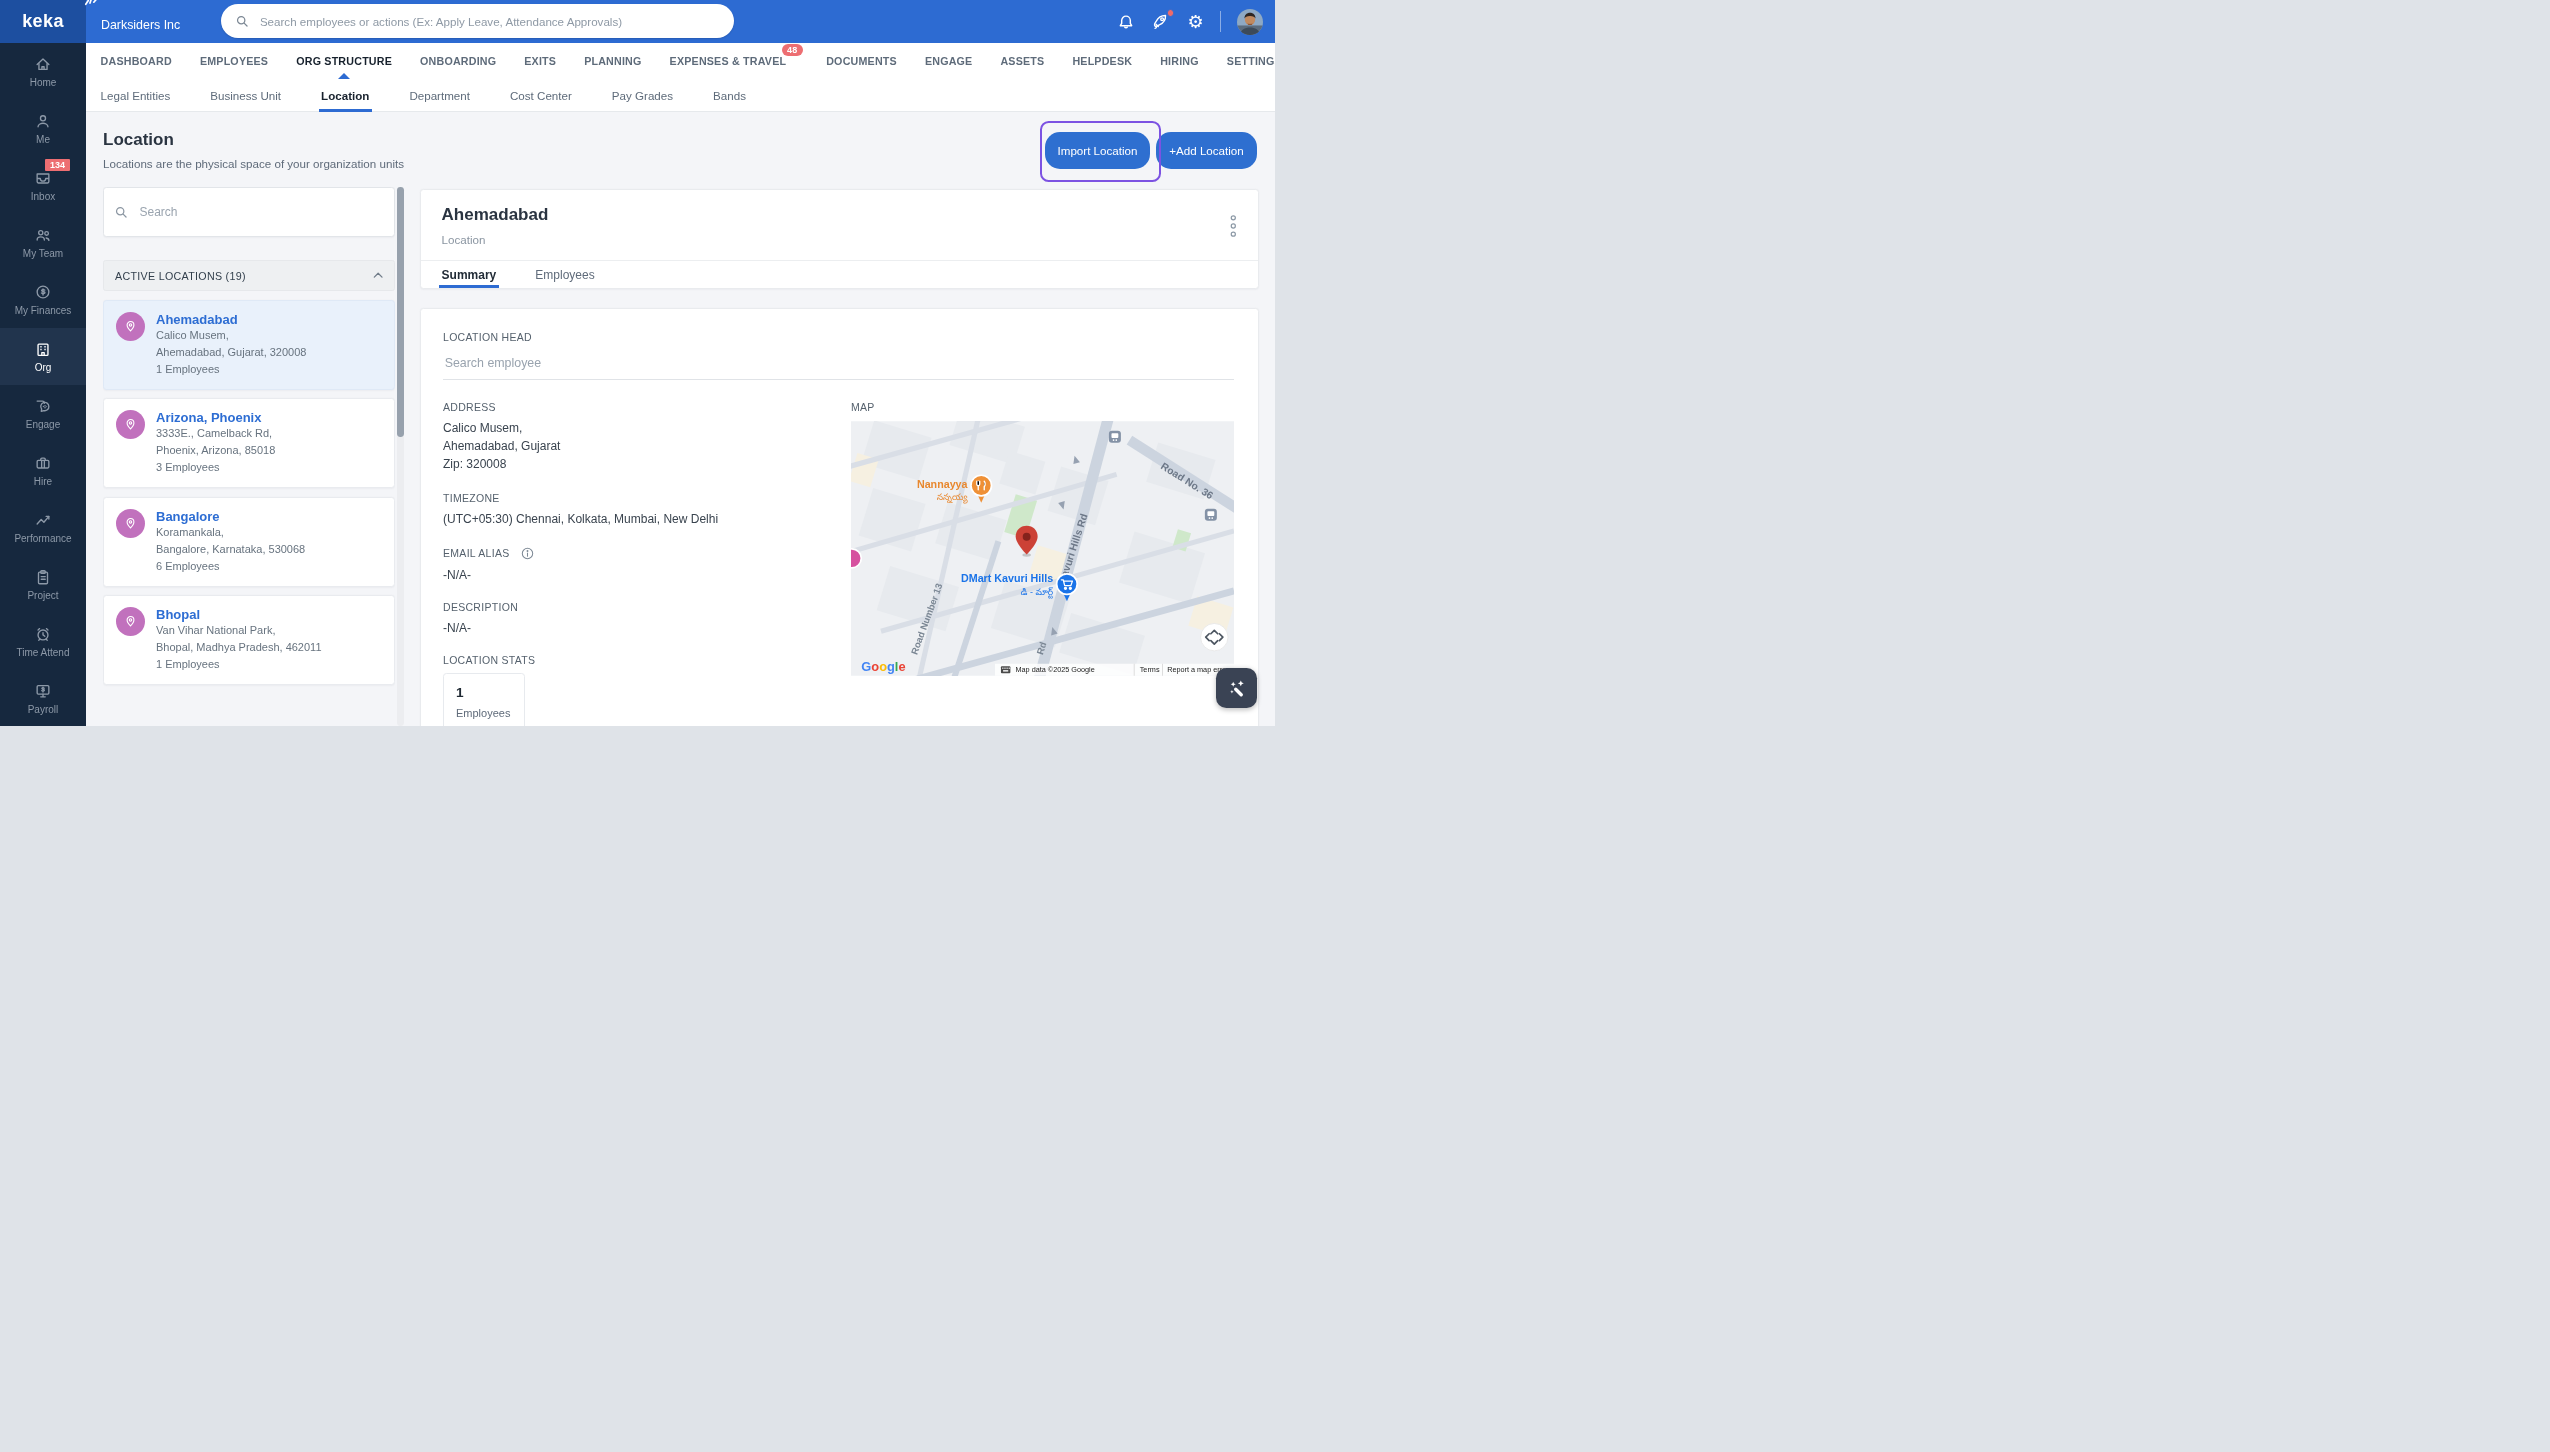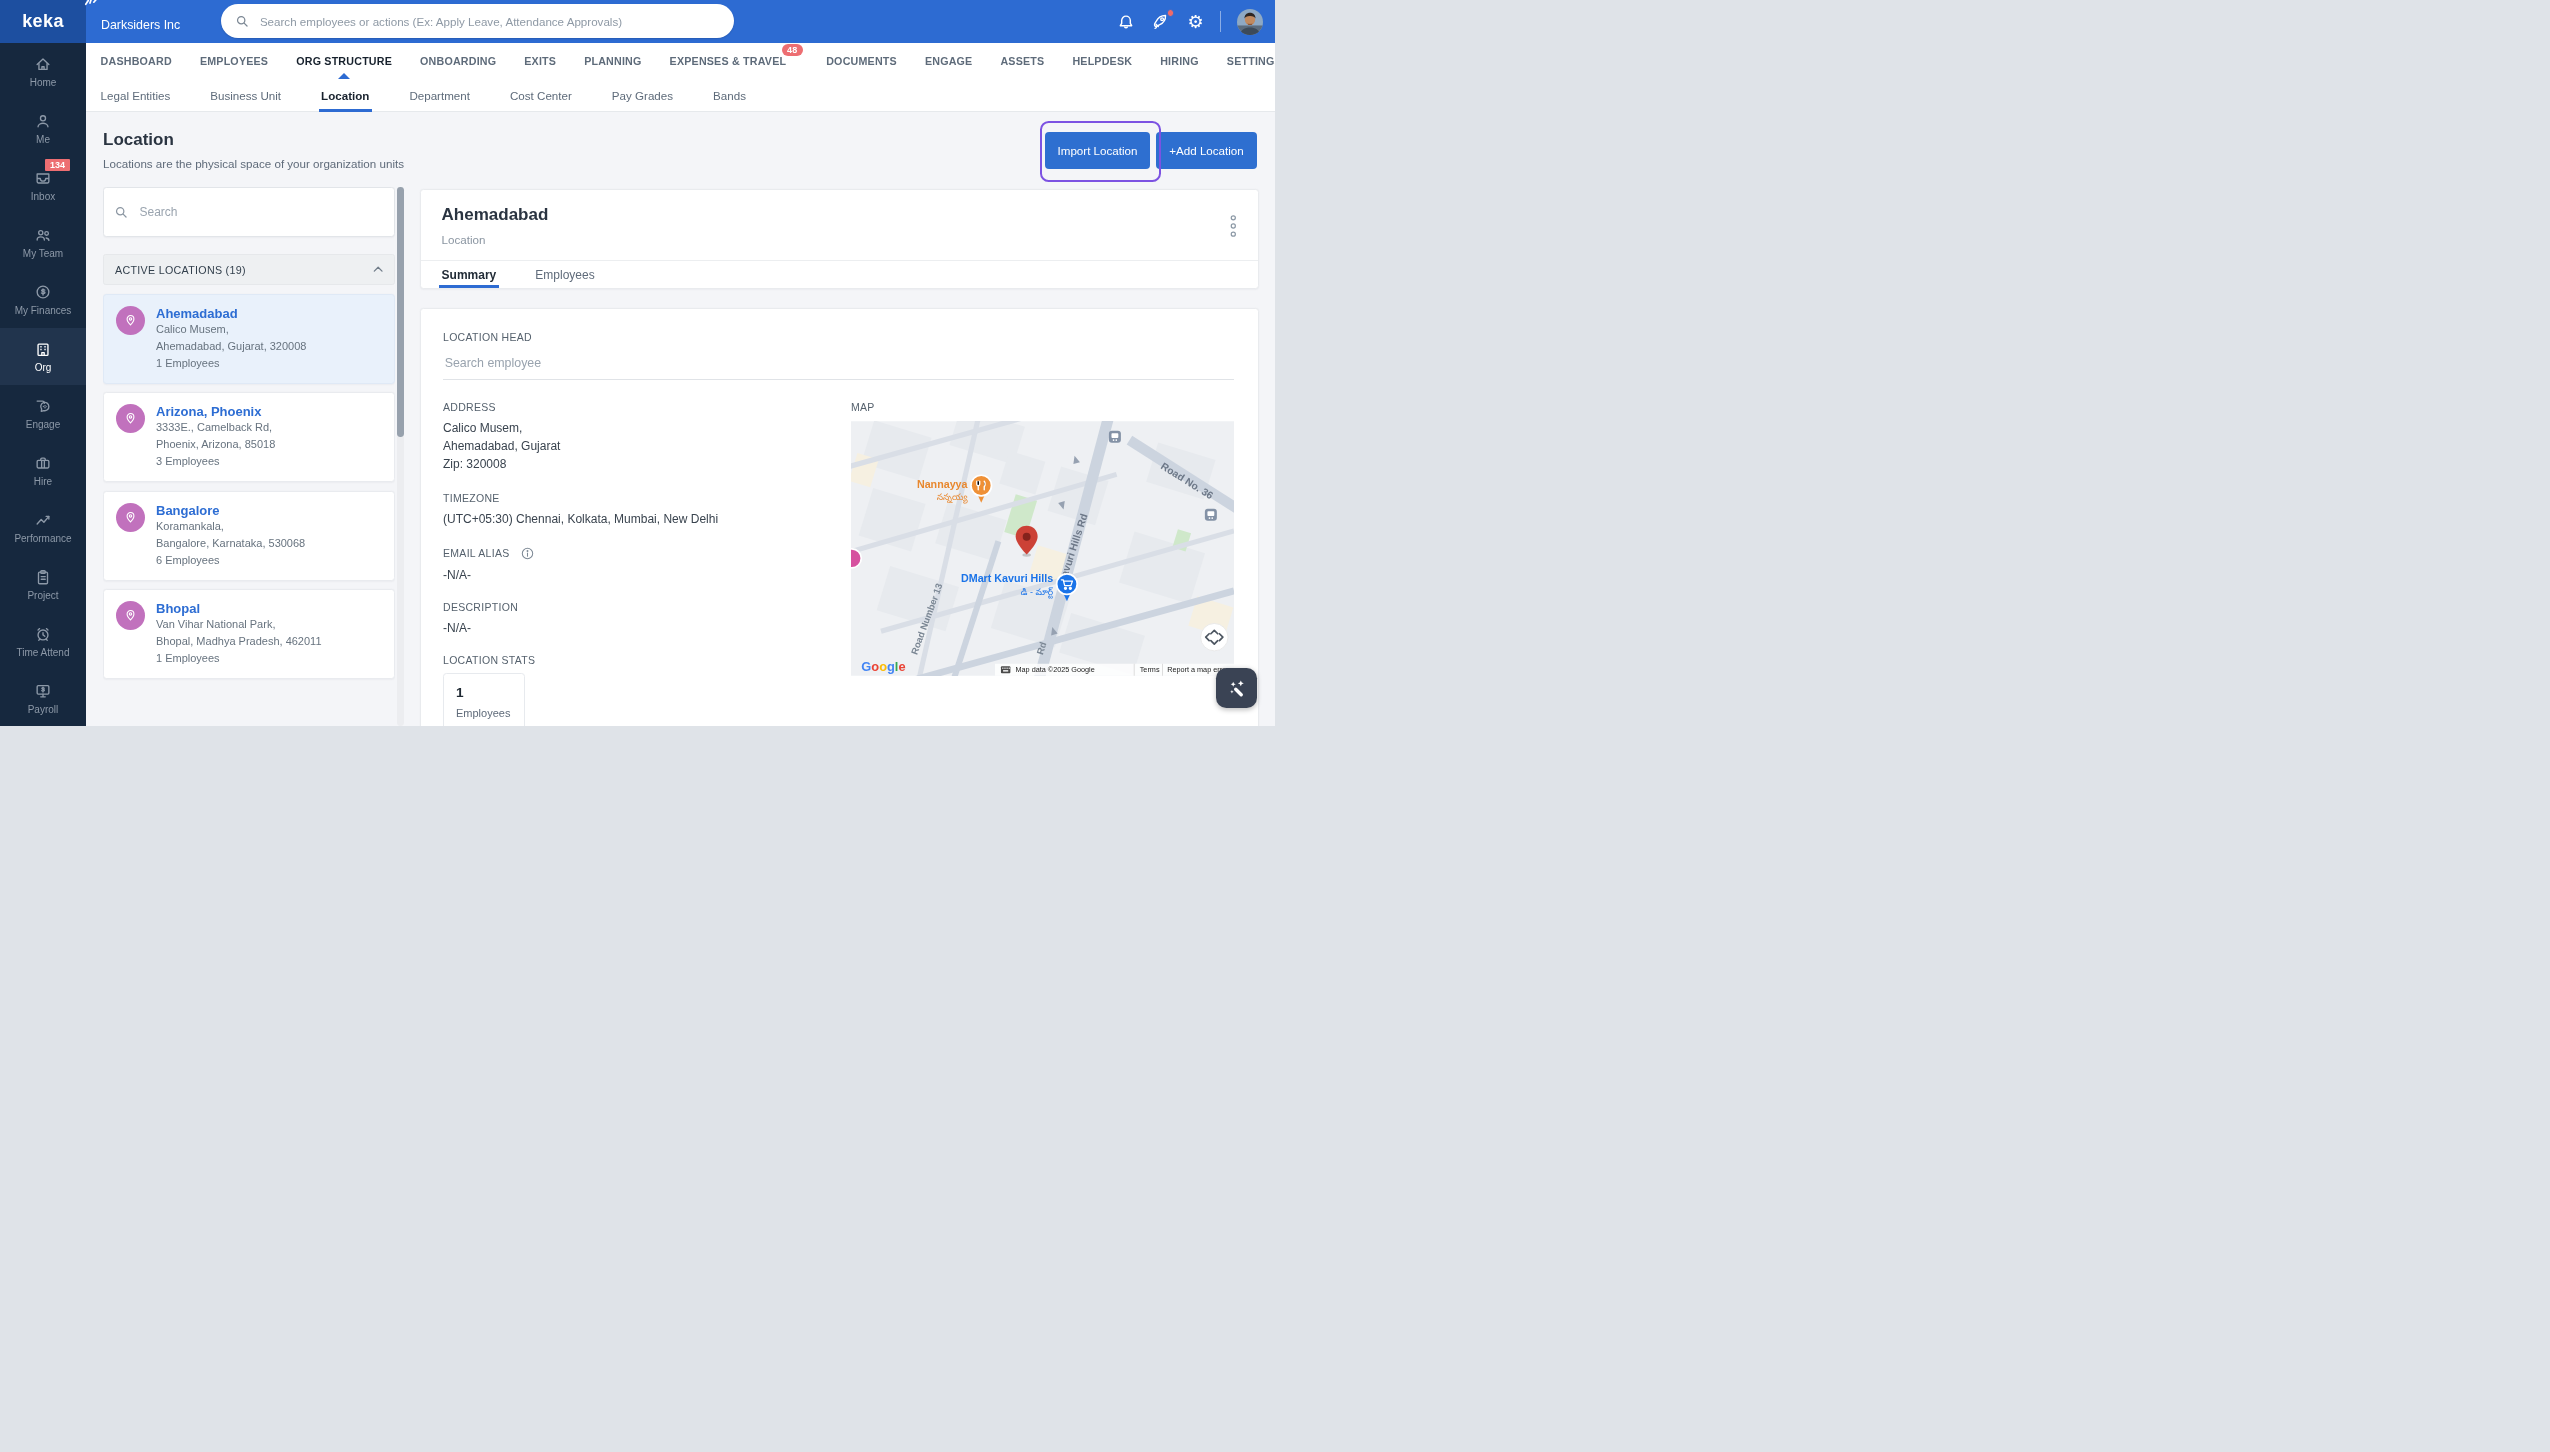--- a/index.html
+++ b/index.html
@@ -40,30 +40,30 @@
   .sb-item{position:relative;height:57px;display:flex;flex-direction:column;align-items:center;justify-content:center;gap:4.3px;color:#8d99a8;cursor:pointer;flex:0 0 auto;}
   .sb-item span.sb-label{font-size:10px;}
   .sb-item.active{background:#21344d;color:#fff;}
   .sb-badge{position:absolute;top:1.7px;left:45px;background:#ed6e72;color:#fff;font-size:9px;font-weight:700;padding:1.3px 5.1px;border-radius:1px;}
 
   
   .content{position:absolute;top:112px;left:86px;right:0;bottom:0;background:#f4f5f8;}
   .page-title{position:absolute;left:17px;top:18px;font-size:17px;font-weight:600;color:#2a3441;margin:0;}
   .page-sub{position:absolute;left:17px;top:45px;font-size:11.6px;color:#5f6b7a;}
   .hl-box{position:absolute;top:8.6px;right:114px;width:121px;height:61px;border:2.6px solid #7c52e2;border-radius:8.6px;z-index:5;}
-  .btn-blue{background:#2e6fd0;color:#fff;font-size:11.6px;border:none;border-radius:4px;cursor:pointer;display:flex;align-items:center;justify-content:center;}
+  .btn-blue{background:#2e6fd0;color:#fff;font-size:11.6px;border:none;border-radius:15px;cursor:pointer;display:flex;align-items:center;justify-content:center;}
   .btn-import{position:absolute;top:20px;right:125px;width:105px;height:37px;z-index:6;}
   .btn-add{position:absolute;top:20px;right:18px;width:101px;height:37px;}
 
   
   .loc-panel{position:absolute;left:17px;top:75px;width:292px;bottom:0;overflow:hidden;}
   .loc-search{height:50px;background:#fff;border:0.9px solid #e2e5e9;border-radius:3.4px;display:flex;align-items:center;padding:0 10.3px;}
   .loc-search input{border:none;outline:none;flex:1;font-size:12px;margin-left:8.6px;color:#36414d;background:transparent;}
   .loc-search input::placeholder{color:#9aa4af;}
-  .loc-group{margin-top:17px;height:31px;background:#eef0f2;border:0.9px solid #e6e8eb;border-radius:2.6px;display:flex;align-items:center;justify-content:space-between;padding:0 11px;}
+  .loc-group{margin-top:23px;height:31px;background:#eef0f2;border:0.9px solid #e6e8eb;border-radius:2.6px;display:flex;align-items:center;justify-content:space-between;padding:0 11px;}
   .loc-group span{font-size:10.7px;color:#323f4c;letter-spacing:0.3px;}
   .loc-card{margin-top:8.6px;background:#fff;border:0.9px solid #e9ebef;border-radius:3.4px;padding:11px 12px;display:flex;cursor:pointer;min-height:87px;}
   .loc-card.selected{background:#e9f1fb;border-color:#dfe9f6;}
   .pin-circle{width:29px;height:29px;border-radius:50%;background:#c171bd;display:flex;align-items:center;justify-content:center;flex:0 0 auto;}
   .loc-text{margin-left:11px;}
   .loc-name{font-size:13px;font-weight:600;color:#2d6dd3;}
   .loc-line{font-size:11px;color:#67737f;line-height:17px;}
   .loc-line:first-of-type{margin-top:3.4px;}
   .loc-track{position:absolute;left:311px;top:75px;width:6.9px;bottom:0;background:#ecedf0;border-radius:3.4px;}
   .loc-thumb{position:absolute;left:311px;top:75px;width:6.9px;height:250px;background:#97a1ad;border-radius:3.4px;cursor:pointer;}

